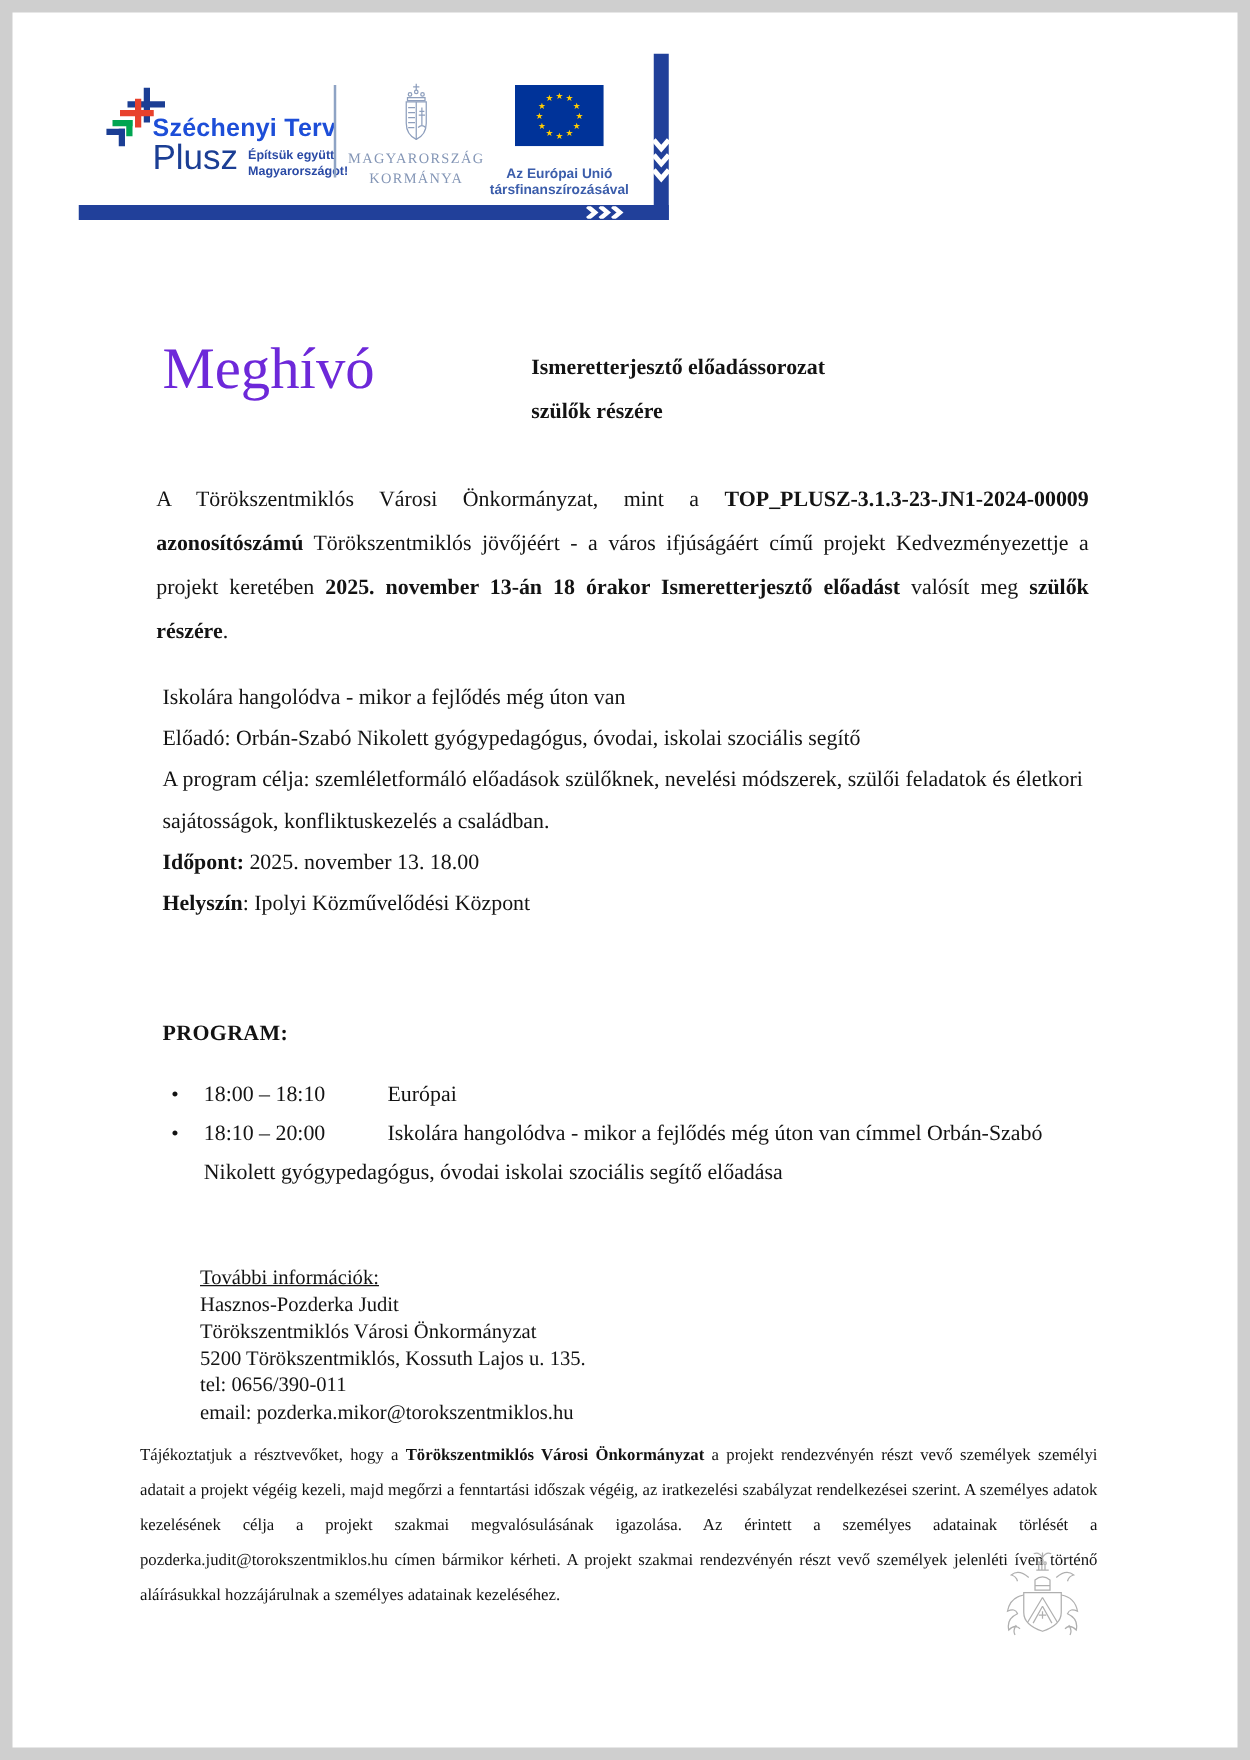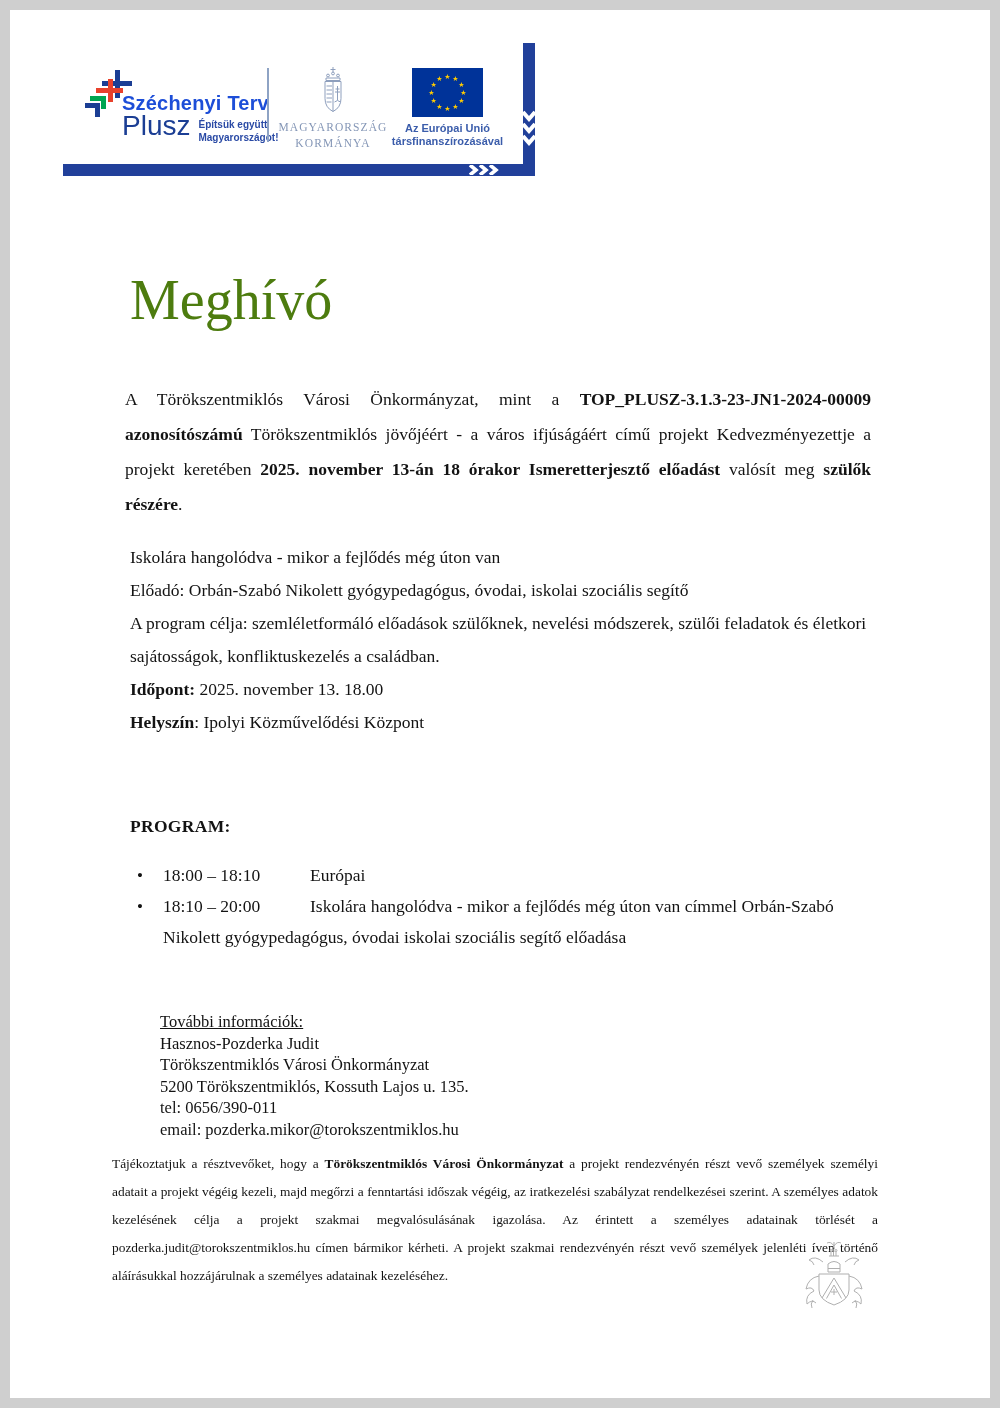--- a/index.html
+++ b/index.html
@@ -17,28 +17,28 @@
   .sz-name { font-size:20px; font-weight:bold; color:#1d4ed8; letter-spacing:.2px; white-space:nowrap; }
   .sz-row2 { display:flex; align-items:flex-start; margin-top:1px; }
   .sz-plusz { font-size:28px; font-weight:normal; color:#1b3e94; line-height:20px; }
   .sz-tag { margin-left:8px; margin-top:2px; font-size:10px; font-weight:bold; color:#2a4aa5; line-height:13px; white-space:nowrap; }
   .hdr-divider { position:absolute; left:257px; top:58px; width:2px; height:74px; background:#8ea3c4; }
   .gov-logo { position:absolute; left:262px; top:56px; width:122px; text-align:center; }
   .gov-crest { display:block; margin:0 auto; }
   .gov-name { margin-top:3px; font-family:"Liberation Serif", serif; font-size:11.5px; letter-spacing:1.1px; color:#8496b6; line-height:12.5px; white-space:nowrap; }
   .eu-logo { position:absolute; left:402px; top:58px; width:150px; }
   .eu-flag { position:relative; display:block; width:71px; height:49px; }
-  .eu-text { margin-top:5px; width:133px; margin-left:-31px; text-align:center; font-family:"Liberation Sans", sans-serif; font-size:11px; font-weight:bold; color:#3b5dab; line-height:12.5px; white-space:nowrap; }
+  .eu-text { margin-top:16px; width:133px; margin-left:-31px; text-align:center; font-family:"Liberation Sans", sans-serif; font-size:11px; font-weight:bold; color:#3b5dab; line-height:12.5px; white-space:nowrap; }
   
   .bar-v { position:absolute; left:513px; top:33px; width:12px; height:133px; background:#21409a; }
   .bar-h { position:absolute; left:53px; top:154px; width:472px; height:12px; background:#21409a; }
   .chev-v { position:absolute; left:512px; top:100px; }
   .chev-h { position:absolute; left:458px; top:155px; }
   
-  .doc-title { position:absolute; left:120px; top:258px; font-size:56px; color:#4d7c0f; }
+  .doc-title { position:absolute; left:120px; top:258px; font-size:47px; color:#6d28d9; }
   .doc-subtitle { position:absolute; left:415px; top:266px; font-size:17.5px; font-weight:bold; line-height:35px; }
   
   .intro { position:absolute; left:115px; top:372px; width:746px; font-size:17.5px; line-height:35px; text-align:justify; }
   .details { position:absolute; left:120px; top:531px; width:745px; font-size:17.5px; line-height:33px; }
   .details .hd { font-weight:bold; }
   .prog-hd { position:absolute; left:120px; top:806px; font-size:17.5px; font-weight:bold; letter-spacing:.3px; }
   .prog-list { position:absolute; left:153px; top:850px; width:705px; list-style:none; font-size:17.5px; line-height:31px; }
   .prog-list li { position:relative; }
   .prog-list li::before { content:"•"; position:absolute; left:-26px; top:0; font-size:17px; }
   .pg-time { display:inline-block; width:147px; vertical-align:top; }
@@ -130,20 +130,24 @@
         <path d="M1,26 L7,33 L13,26"></path>
     </svg>
     <svg class="chev-h" width="38" height="10" viewBox="0 0 38 10" fill="none" stroke="#ffffff" stroke-width="3.6">
       <path d="M2,0 L8,5 L2,10"></path>
         <path d="M12,0 L18,5 L12,10"></path>
         <path d="M22,0 L28,5 L22,10"></path>
     </svg>
   </div>
 
   <div class="doc-title">Meghívó</div>
+  <div class="doc-subtitle">
+    <div>Ismeretterjesztő előadássorozat</div>
+    <div>szülők részére</div>
+  </div>
 
   <p class="intro">A Törökszentmiklós Városi Önkormányzat, mint a <b>TOP_PLUSZ-3.1.3-23-JN1-2024-00009 azonosítószámú</b> Törökszentmiklós jövőjéért - a város ifjúságáért című projekt Kedvezményezettje a projekt keretében <b>2025. november 13-án 18 órakor Ismeretterjesztő előadást</b> valósít meg <b>szülők részére</b>.</p>
 
   <div class="details">
     <div>Iskolára hangolódva - mikor a fejlődés még úton van</div>
     <div>Előadó: Orbán-Szabó Nikolett gyógypedagógus, óvodai, iskolai szociális segítő</div>
     <div>A program célja: szemléletformáló előadások szülőknek, nevelési módszerek, szülői feladatok és életkori sajátosságok, konfliktuskezelés a családban.</div>
     <div><b>Időpont:</b> 2025. november 13. 18.00</div>
     <div><b>Helyszín</b>: Ipolyi Közművelődési Központ</div>
   </div>

